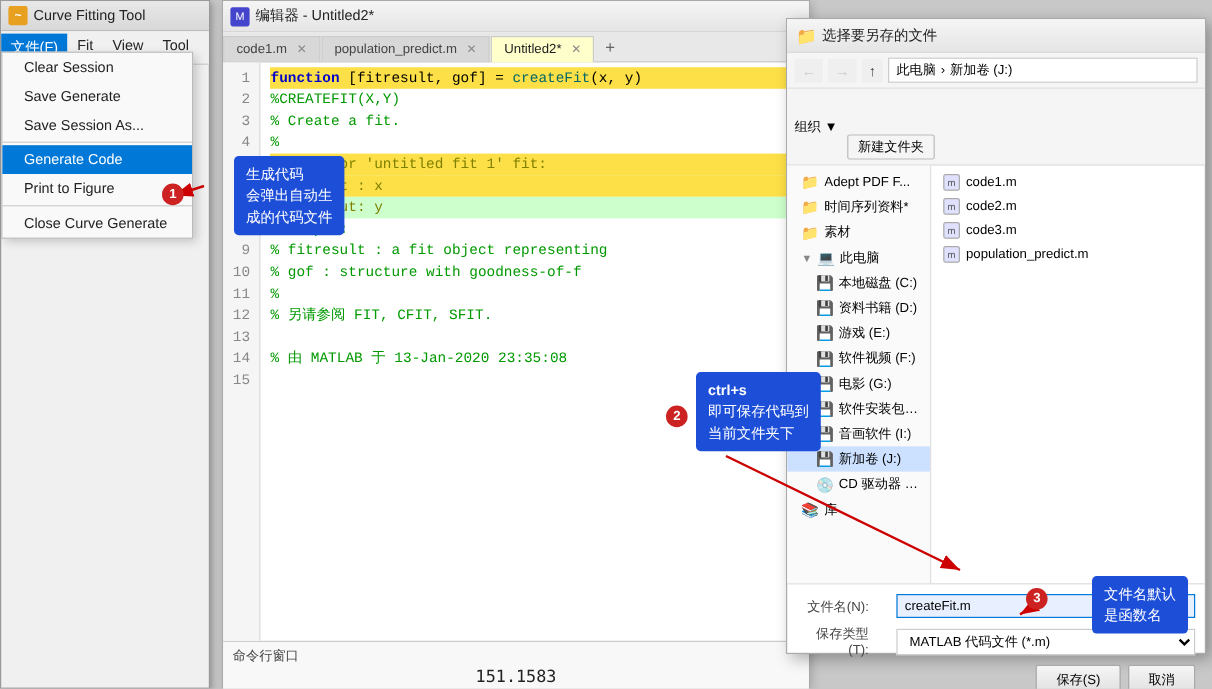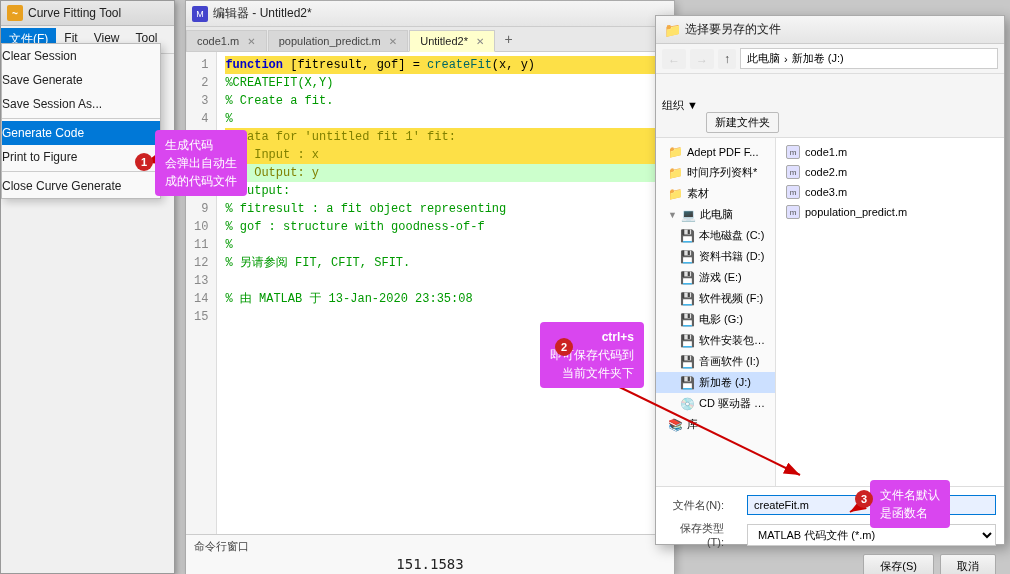--- a/index.html
+++ b/index.html
@@ -65,21 +65,21 @@
       position: absolute;
       left: 0;
       top: 42px;
       width: 160px;
       background: #f9f9f9;
       border: 1px solid #bbb;
       box-shadow: 3px 3px 8px rgba(0,0,0,0.2);
       z-index: 100;
     }
     .dropdown-item {
-      padding: 5px 0;
+      padding: 5px 18px;
       font-size: 12px;
       color: #222;
       cursor: pointer;
       white-space: nowrap;
     }
     .dropdown-item.active, .dropdown-item.highlighted {
       background: #0078d7;
       color: white;
     }
     .dropdown-separator {
@@ -367,49 +367,49 @@
       border: 1px solid #aaa;
       background: linear-gradient(to bottom, #f5f5f5, #e0e0e0);
       cursor: pointer;
       border-radius: 2px;
       text-align: center;
     }
 
     
     .annotation-bubble {
       position: absolute;
-      background: #d946ef;
+      background: #1d4ed8;
       color: white;
       border-radius: 4px;
       padding: 6px 10px;
       font-size: 12px;
       line-height: 1.5;
       z-index: 200;
+      margin-left: 40px;
     }
     .circle-badge {
       display: inline-flex;
       align-items: center;
       justify-content: center;
       width: 18px;
       height: 18px;
       background: #cc2222;
       color: white;
       border-radius: 50%;
       font-size: 11px;
       font-weight: bold;
     }
 
     .annotation-1 {
       left: 155px;
       top: 130px;
     }
     .annotation-2 {
       left: 540px;
-      top: 322px;
-      text-align: right;
+      top: 310px;
     }
     .annotation-3 {
       left: 870px;
       top: 480px;
     }
 
     
     .arrow-overlay {
       position: absolute;
       z-index: 150;

